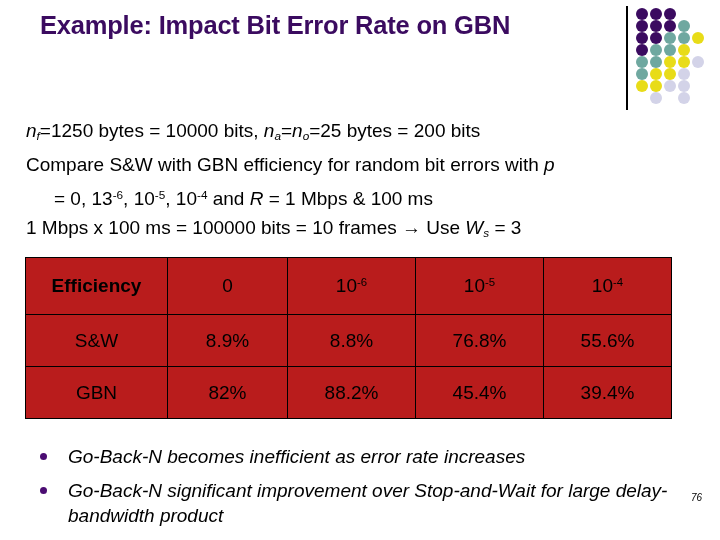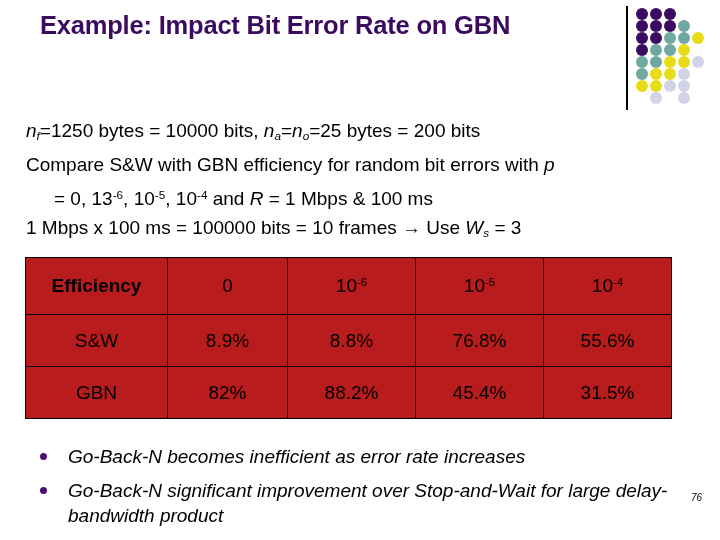--- a/index.html
+++ b/index.html
@@ -241,21 +241,21 @@
       <td class="val-red">8.9%</td>
       <td class="val-red">8.8%</td>
       <td class="val-red">76.8%</td>
       <td class="val-red">55.6%</td>
     </tr>
     <tr class="row-data">
       <td class="cell-rowlabel">GBN</td>
       <td class="val-black">82%</td>
       <td class="val-black">88.2%</td>
       <td class="val-black">45.4%</td>
-      <td class="val-red">31.5%</td>
+      <td class="val-red">39.4%</td>
     </tr>
   </tbody>
 </table>
 
 <div class="bullets">
   <div class="bullet-item">
     <span class="bullet-marker"></span>
     <span>Go-Back-N becomes inefficient as error rate increases</span>
   </div>
   <div class="bullet-item">

